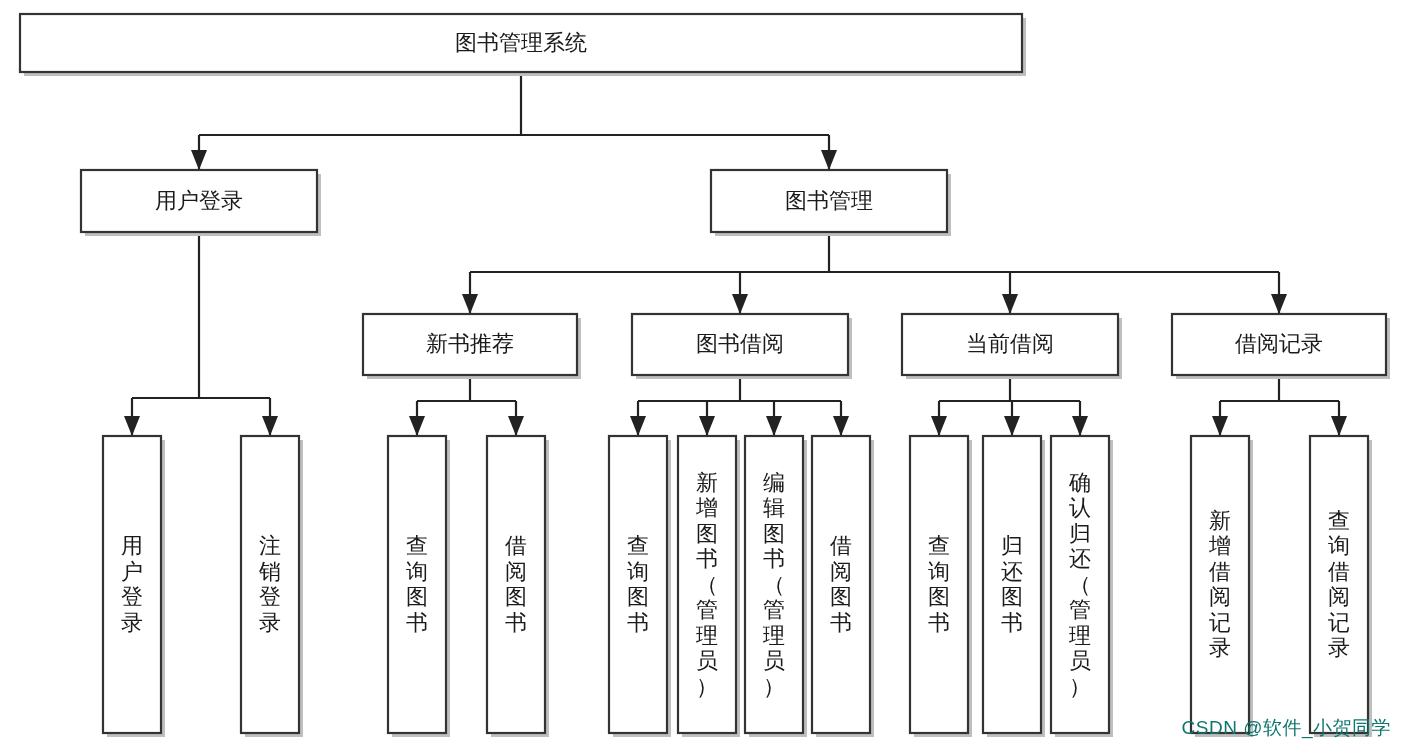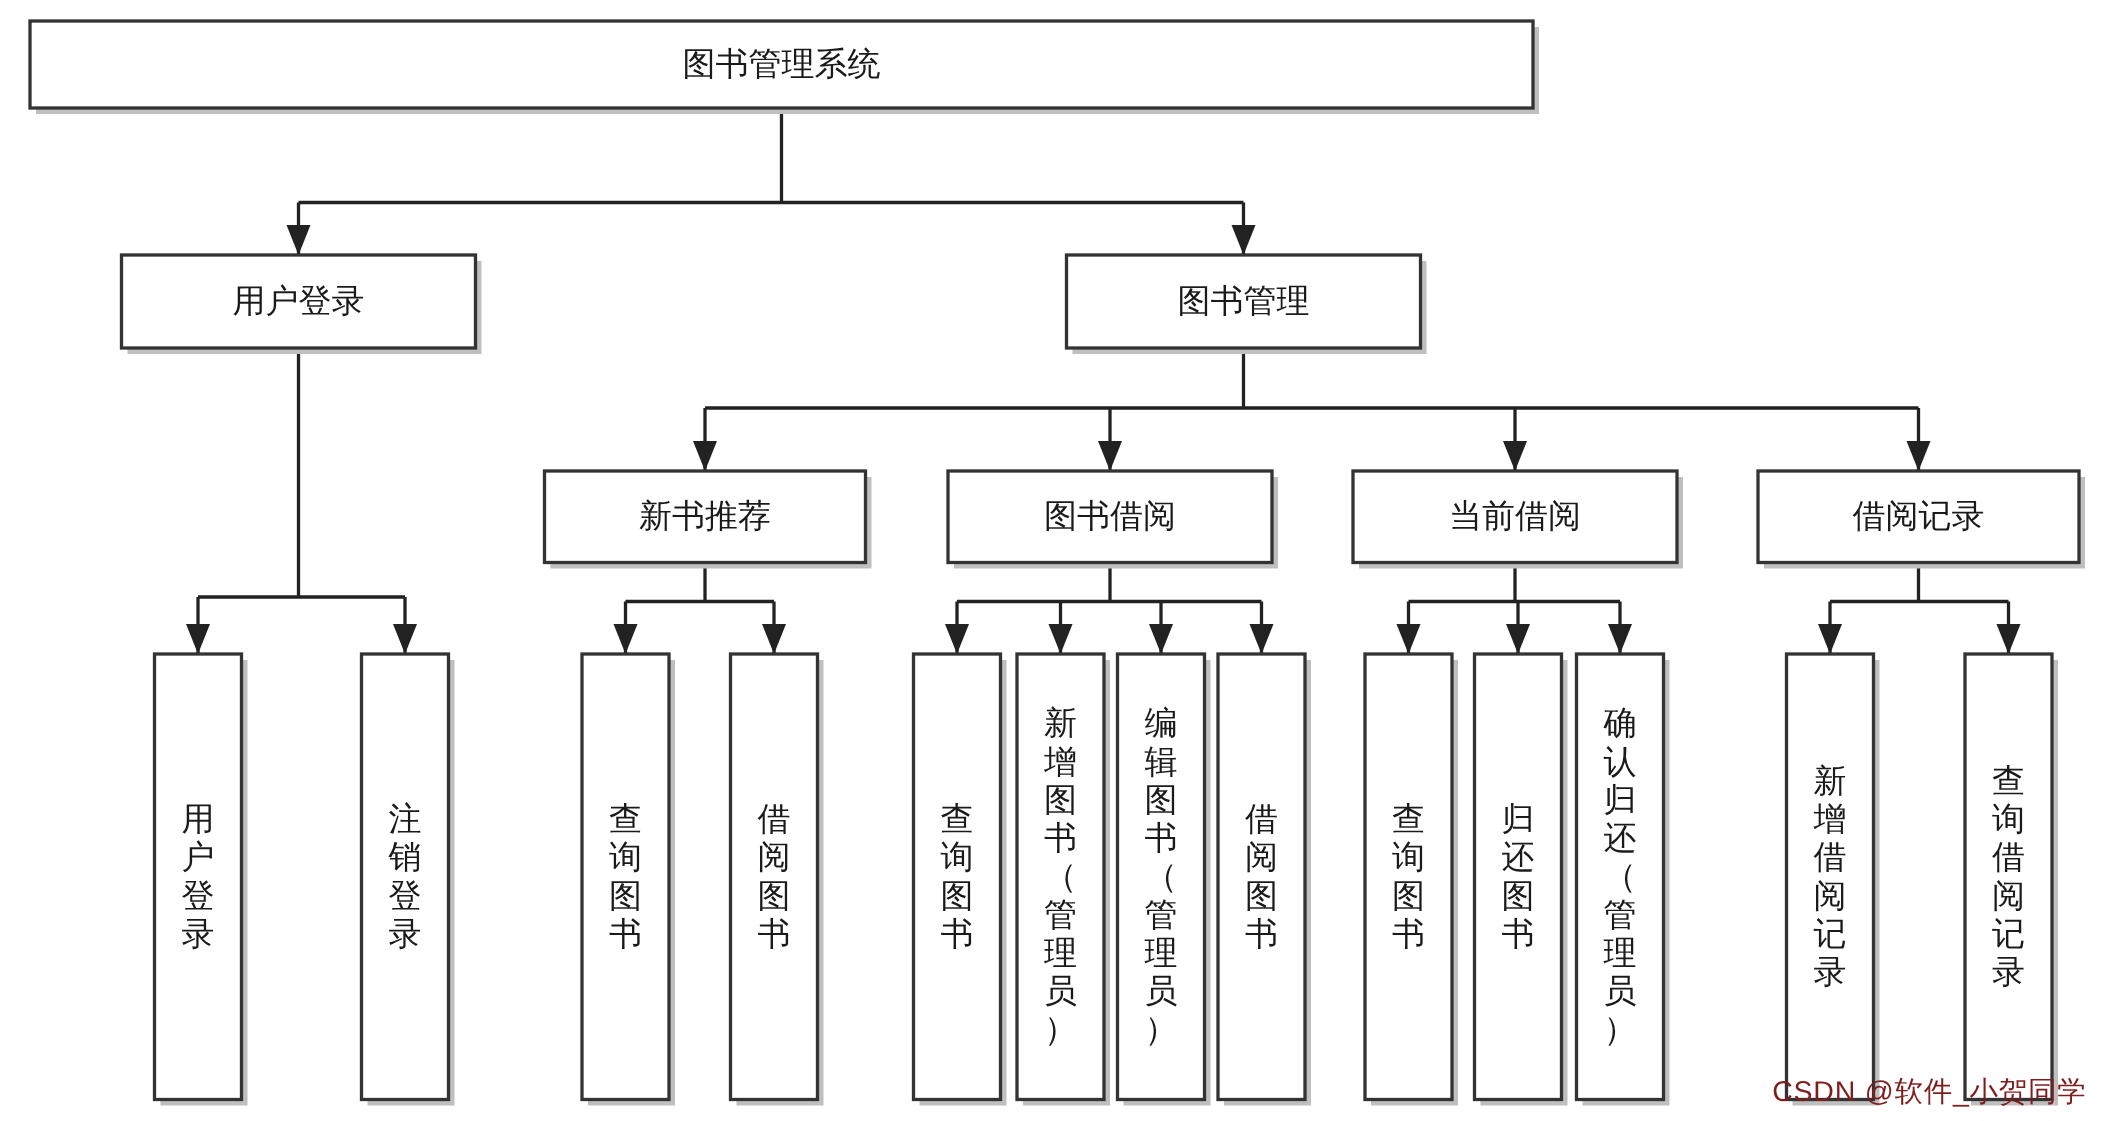--- a/index.html
+++ b/index.html
@@ -55,21 +55,21 @@
     font-size: 22px;
     fill: #1a1a1a;
     text-anchor: middle;
   }
   .watermark {
     position: absolute;
     right: 14px;
     bottom: 6px;
     font-family: "Liberation Sans", "DejaVu Sans", sans-serif;
     font-size: 19px;
-    color: #7f1d1d;
+    color: #0f766e;
     letter-spacing: 0.5px;
     white-space: nowrap;
     user-select: none;
   }
 </style>
 </head>
 <body>
 
 <div id="diagram-root">
   <svg id="flow-svg" viewBox="0 0 1405 747">

